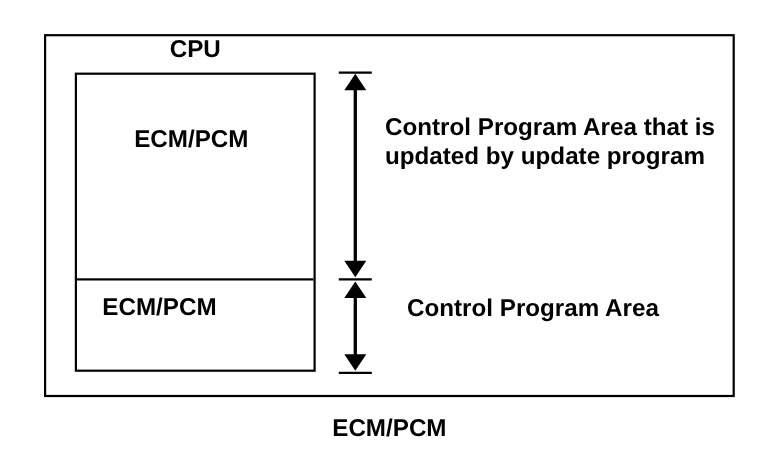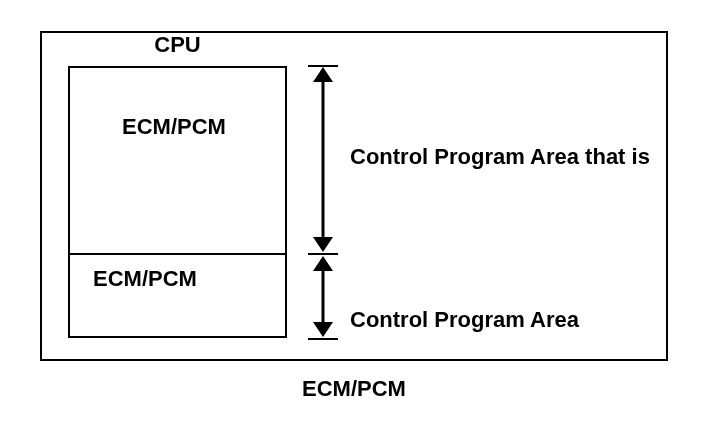--- a/index.html
+++ b/index.html
@@ -40,22 +40,22 @@
     height: 2px;
     background: #000000;
   }
   .txt {
     font-size: 22px;
     line-height: 26px;
     white-space: nowrap;
   }
   .program-label { left: 122px; top: 114px; }
   .update-label  { left: 93px;  top: 266px; }
-  .annotation-top    { left: 350px; top: 103px; margin-top: 41px; }
-  .annotation-bottom { left: 350px; top: 267px; margin-top: 40px; }
+  .annotation-top    { left: 350px; top: 103px; }
+  .annotation-bottom { left: 370px; top: 267px; }
   .footer-label {
     left: 40px; top: 376px;
     width: 628px;
     text-align: center;
     font-size: 22px;
     line-height: 26px;
   }
   .arrow-overlay {
     left: 0; top: 0;
     width: 704px; height: 432px;
@@ -94,20 +94,21 @@
     <g stroke="#000000" fill="#000000">
       <polygon points="323,256 313,271 333,271" stroke="none"></polygon>
       <line x1="323" y1="266" x2="323" y2="328" stroke-width="3"></line>
       <polygon points="323,337 313,322 333,322" stroke="none"></polygon>
       <line x1="308" y1="339" x2="338" y2="339" stroke-width="2"></line>
     </g>
   </svg>
 
   <div class="abs txt annotation-top">
     <div>Control Program Area that is</div>
+    <div>updated by update program</div>
   </div>
 
   <div class="abs txt annotation-bottom">
     <div>Control Program Area</div>
   </div>
 
   <div class="abs footer-label">ECM/PCM</div>
 
 </div>
 

